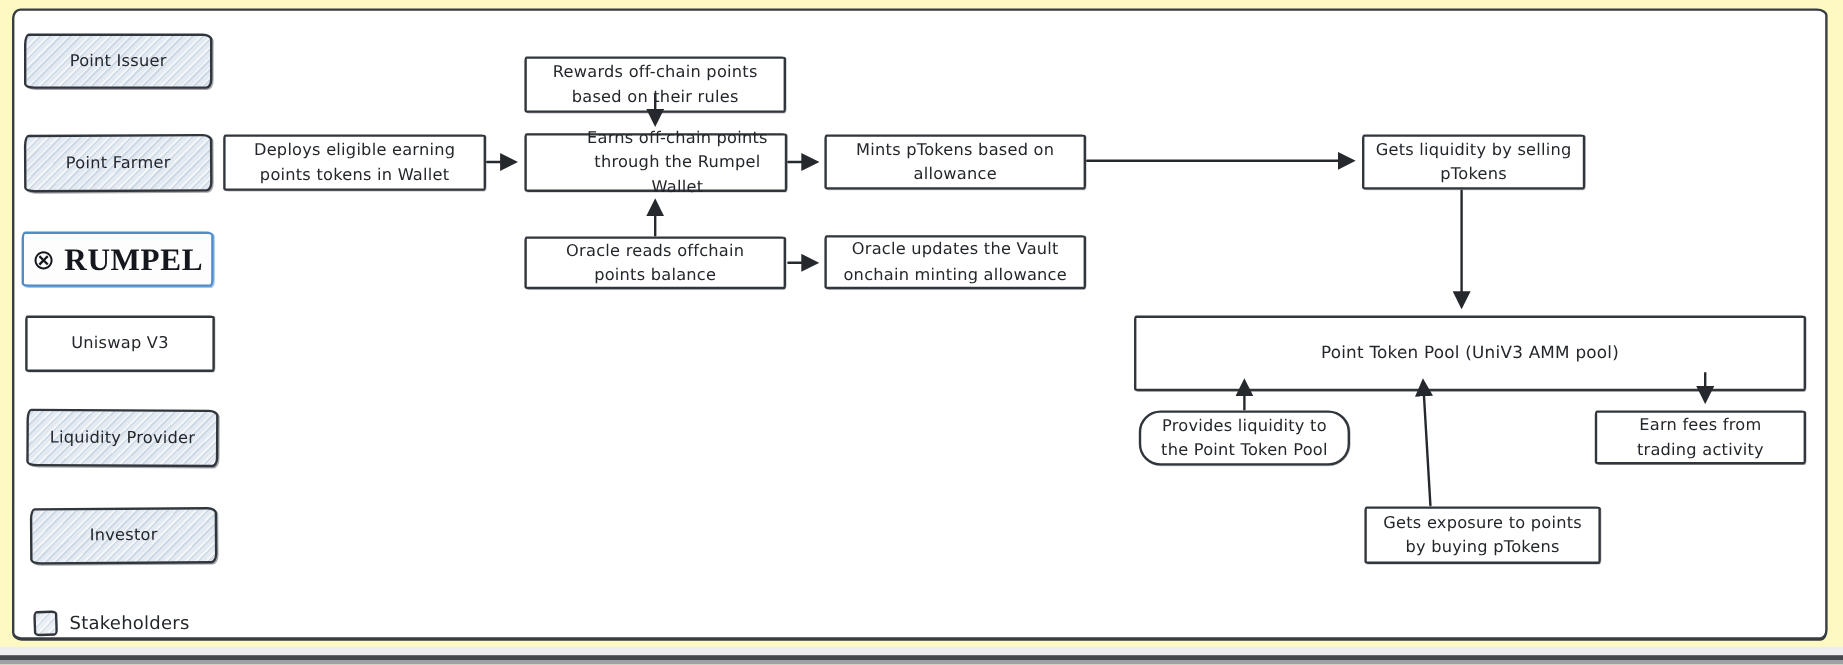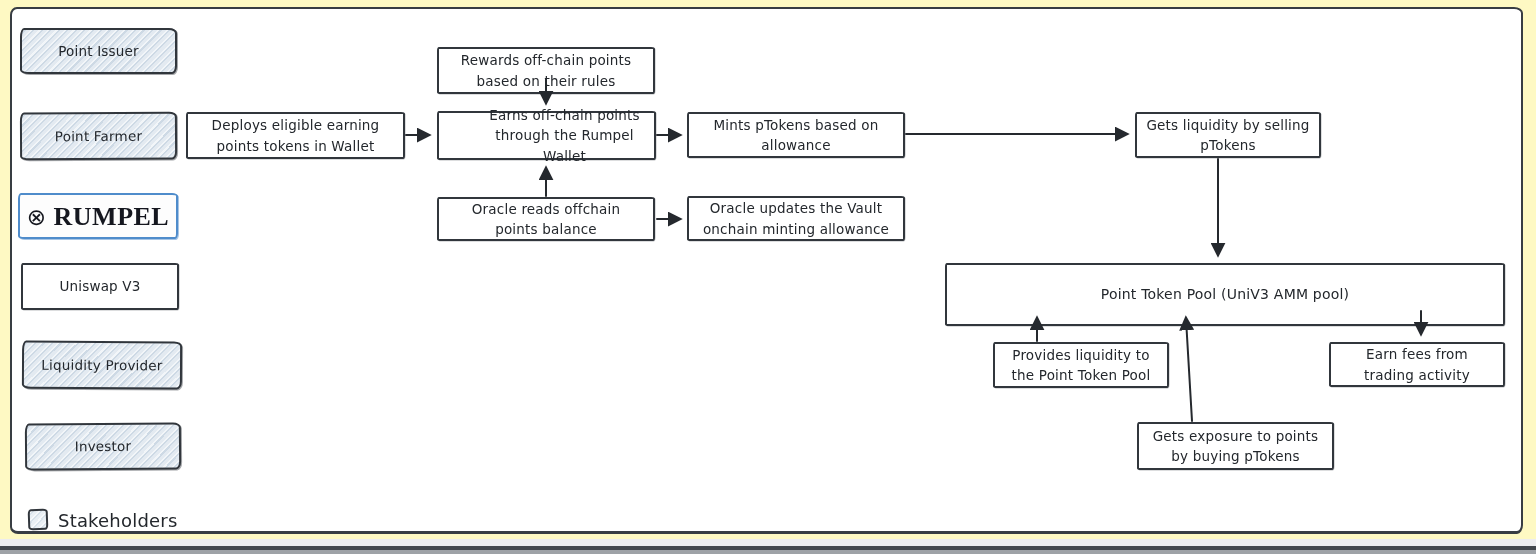--- a/index.html
+++ b/index.html
@@ -83,21 +83,21 @@
     box-sizing: border-box;
     border: 2px solid #31363c;
     background-color: #e9eff4;
     background-image: repeating-linear-gradient(135deg, rgba(255,255,255,0.6) 0 1.5px, rgba(160,185,205,0.25) 1.5px 3px, rgba(233,239,244,0.2) 3px 6px);
     border-radius: 3px 5px 3px 5px / 5px 3px 5px 3px;
     transform: rotate(-2deg);
   }
   .legend-label {
     position: absolute;
     left: 58px; top: 510px;
-    font-size: 18px;
+    font-size: 15px;
     letter-spacing: 0.2px;
   }
   svg.connectors { position: absolute; left: 0; top: 0; pointer-events: none; }
 </style>
 </head>
 <body>
 
 <div id="canvas">
 
   <div class="frame"></div>
@@ -138,21 +138,21 @@
 pTokens</div>
 
   <div class="node" style="left:437px; top:197px; width:218px; height:44px;">Oracle reads offchain
 points balance</div>
 
   <div class="node" style="left:687px; top:196px; width:218px; height:45px;">Oracle updates the Vault
 onchain minting allowance</div>
 
   <div class="node pool-label" style="left:945px; top:263px; width:560px; height:63px;">Point Token Pool (UniV3 AMM pool)</div>
 
-  <div class="node" style="left:993px; top:342px; width:176px; height:46px;">Provides liquidity to
+  <div class="node" style="left:949px; top:342px; width:176px; height:46px;border-radius:18px;">Provides liquidity to
 the Point Token Pool</div>
 
   <div class="node" style="left:1137px; top:422px; width:197px; height:48px;">Gets exposure to points
 by buying pTokens</div>
 
   <div class="node" style="left:1329px; top:342px; width:176px; height:45px;">Earn fees from
 trading activity</div>
 
   <div class="legend-swatch"></div>
   <div class="legend-label">Stakeholders</div>

